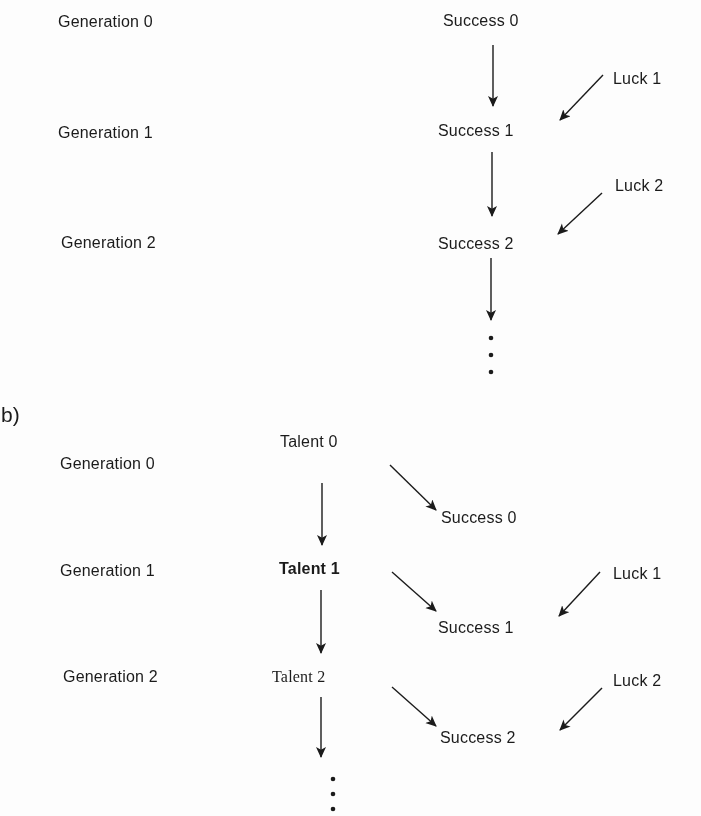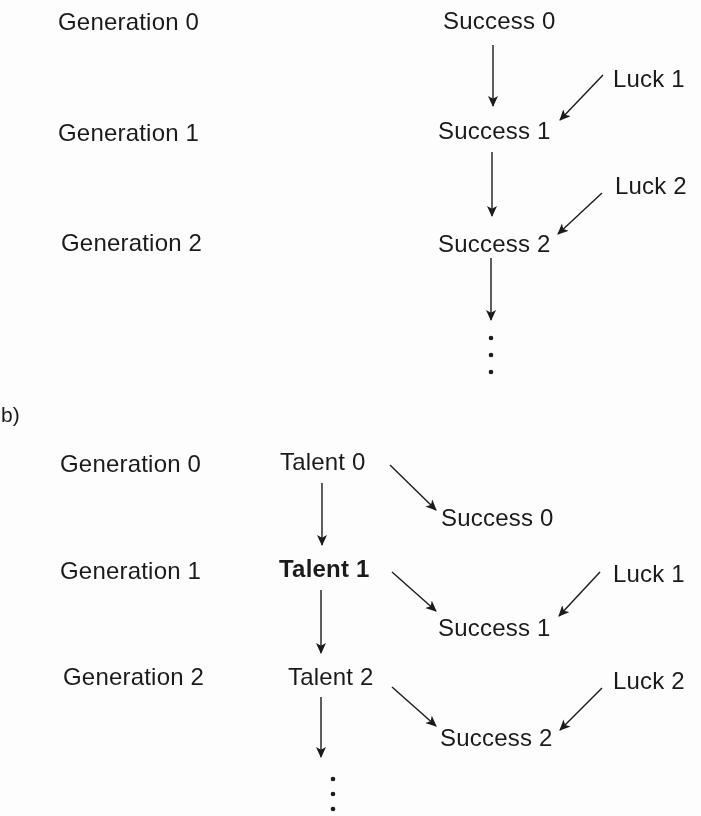--- a/index.html
+++ b/index.html
@@ -7,21 +7,21 @@
     position: relative;
     width: 701px;
     height: 816px;
     background: #fdfdfd;
     overflow: hidden;
     font-family: "Liberation Sans", sans-serif;
     color: #1b1b1b;
   }
   .lbl {
     position: absolute;
-    font-size: 24px;
+    font-size: 16px;
     line-height: 22px;
     white-space: nowrap;
     letter-spacing: 0.2px;
   }
   .panel-lbl {
     position: absolute;
     font-size: 21px;
     line-height: 24px;
   }
   svg.arrows {
@@ -87,26 +87,26 @@
   <span class="lbl" style="left:438px; top:120px;">Success 1</span>
 
   <span class="lbl" style="left:615px; top:175px;">Luck 2</span>
 
   <span class="lbl" style="left:61px; top:232px;">Generation 2</span>
   <span class="lbl" style="left:438px; top:233px;">Success 2</span>
 
   <span class="panel-lbl" style="left:1px; top:403px;">b)</span>
 
   <span class="lbl" style="left:60px; top:453px;">Generation 0</span>
-  <span class="lbl" style="left:280px; top:451px;text-align:center;">Talent 0</span>
+  <span class="lbl" style="left:280px; top:431px;text-align:center;">Talent 0</span>
   <span class="lbl" style="left:441px; top:507px;">Success 0</span>
 
   <span class="lbl" style="left:60px; top:560px;">Generation 1</span>
   <span class="lbl" style="left:279px; top:558px;font-weight:bold;">Talent 1</span>
   <span class="lbl" style="left:613px; top:563px;">Luck 1</span>
   <span class="lbl" style="left:438px; top:617px;">Success 1</span>
 
   <span class="lbl" style="left:63px; top:666px;">Generation 2</span>
-  <span class="lbl" style="left:288px; top:666px;">Talent 2</span>
+  <span class="lbl" style="left:272px; top:666px;font-family:Liberation Serif, serif;">Talent 2</span>
   <span class="lbl" style="left:613px; top:670px;">Luck 2</span>
   <span class="lbl" style="left:440px; top:727px;">Success 2</span>
 
 </div>
 
 </body></html>

